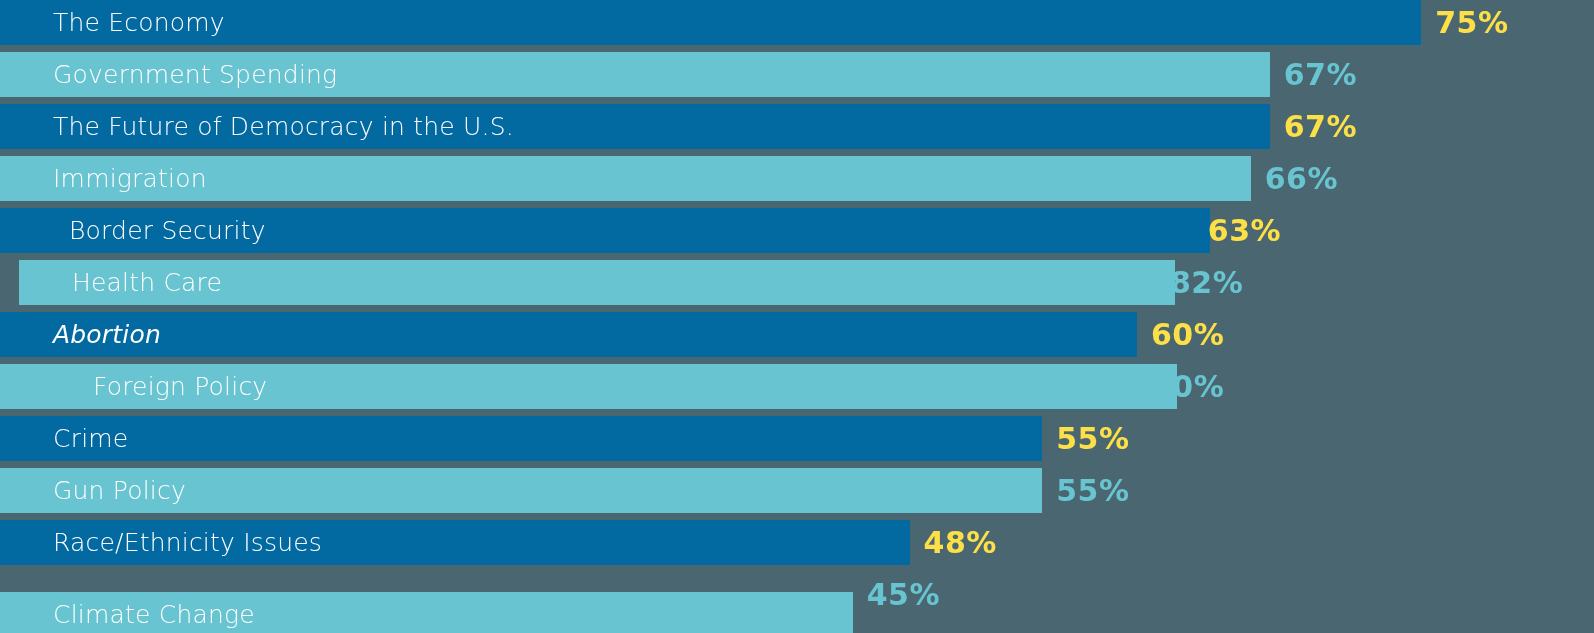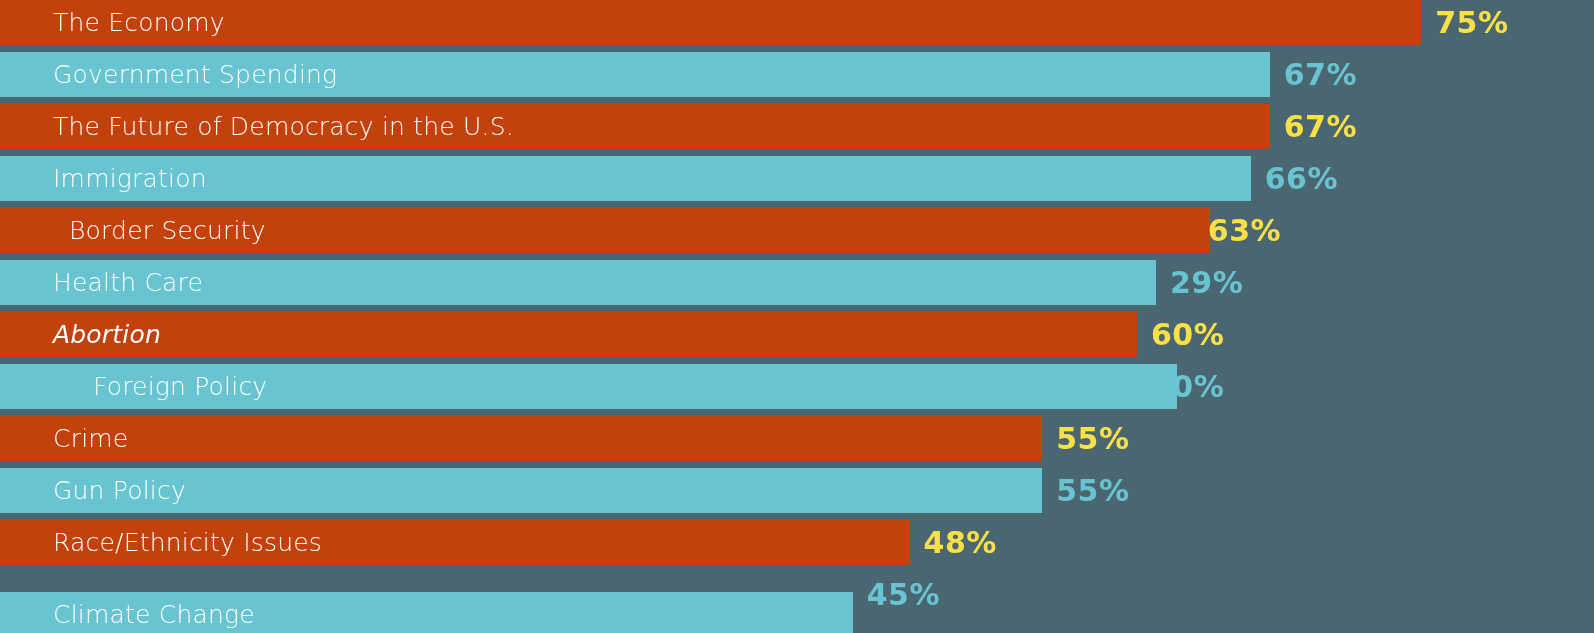--- a/index.html
+++ b/index.html
@@ -28,21 +28,21 @@
     align-items: center;
   }
   .bar {
     position: absolute;
     left: 0;
     top: 0;
     height: 45px;
     display: flex;
     align-items: center;
   }
-  .bar.green { background: #c2410c; }
+  .bar.green { background: #0369a1; }
   .bar.blue  { background: #68c4d0; }
 
   .bar-label {
     color: #ffffff;
     font-family: "DejaVu Sans", sans-serif;
     font-weight: 300;
     font-size: 25px;
     letter-spacing: 0.2px;
     white-space: nowrap;
     margin-left: 53px;
@@ -92,24 +92,24 @@
       </div>
       <div class="value blue" style="left: 1264.7px;">66%</div>
     </div>
     <div class="row">
       <div class="bar green" style="width: 1193.85px; padding-left: 16px;">
         <span class="bar-label">Border Security</span>
       </div>
       <div class="value green" style="left: 1207.85px;">63%</div>
     </div>
     <div class="row">
-      <div class="bar blue" style="width: 1155.95px;">
+      <div class="bar blue" style="width: 1155.95px; margin-left: 19px;">
         <span class="bar-label">Health Care</span>
       </div>
-      <div class="value blue" style="left: 1169.95px;">29%</div>
+      <div class="value blue" style="left: 1169.95px;">82%</div>
     </div>
     <div class="row">
       <div class="bar green" style="width: 1137px; font-style: italic;">
         <span class="bar-label">Abortion</span>
       </div>
       <div class="value green" style="left: 1151px;">60%</div>
     </div>
     <div class="row">
       <div class="bar blue" style="width: 1137px; padding-left: 40px;">
         <span class="bar-label">Foreign Policy</span>

